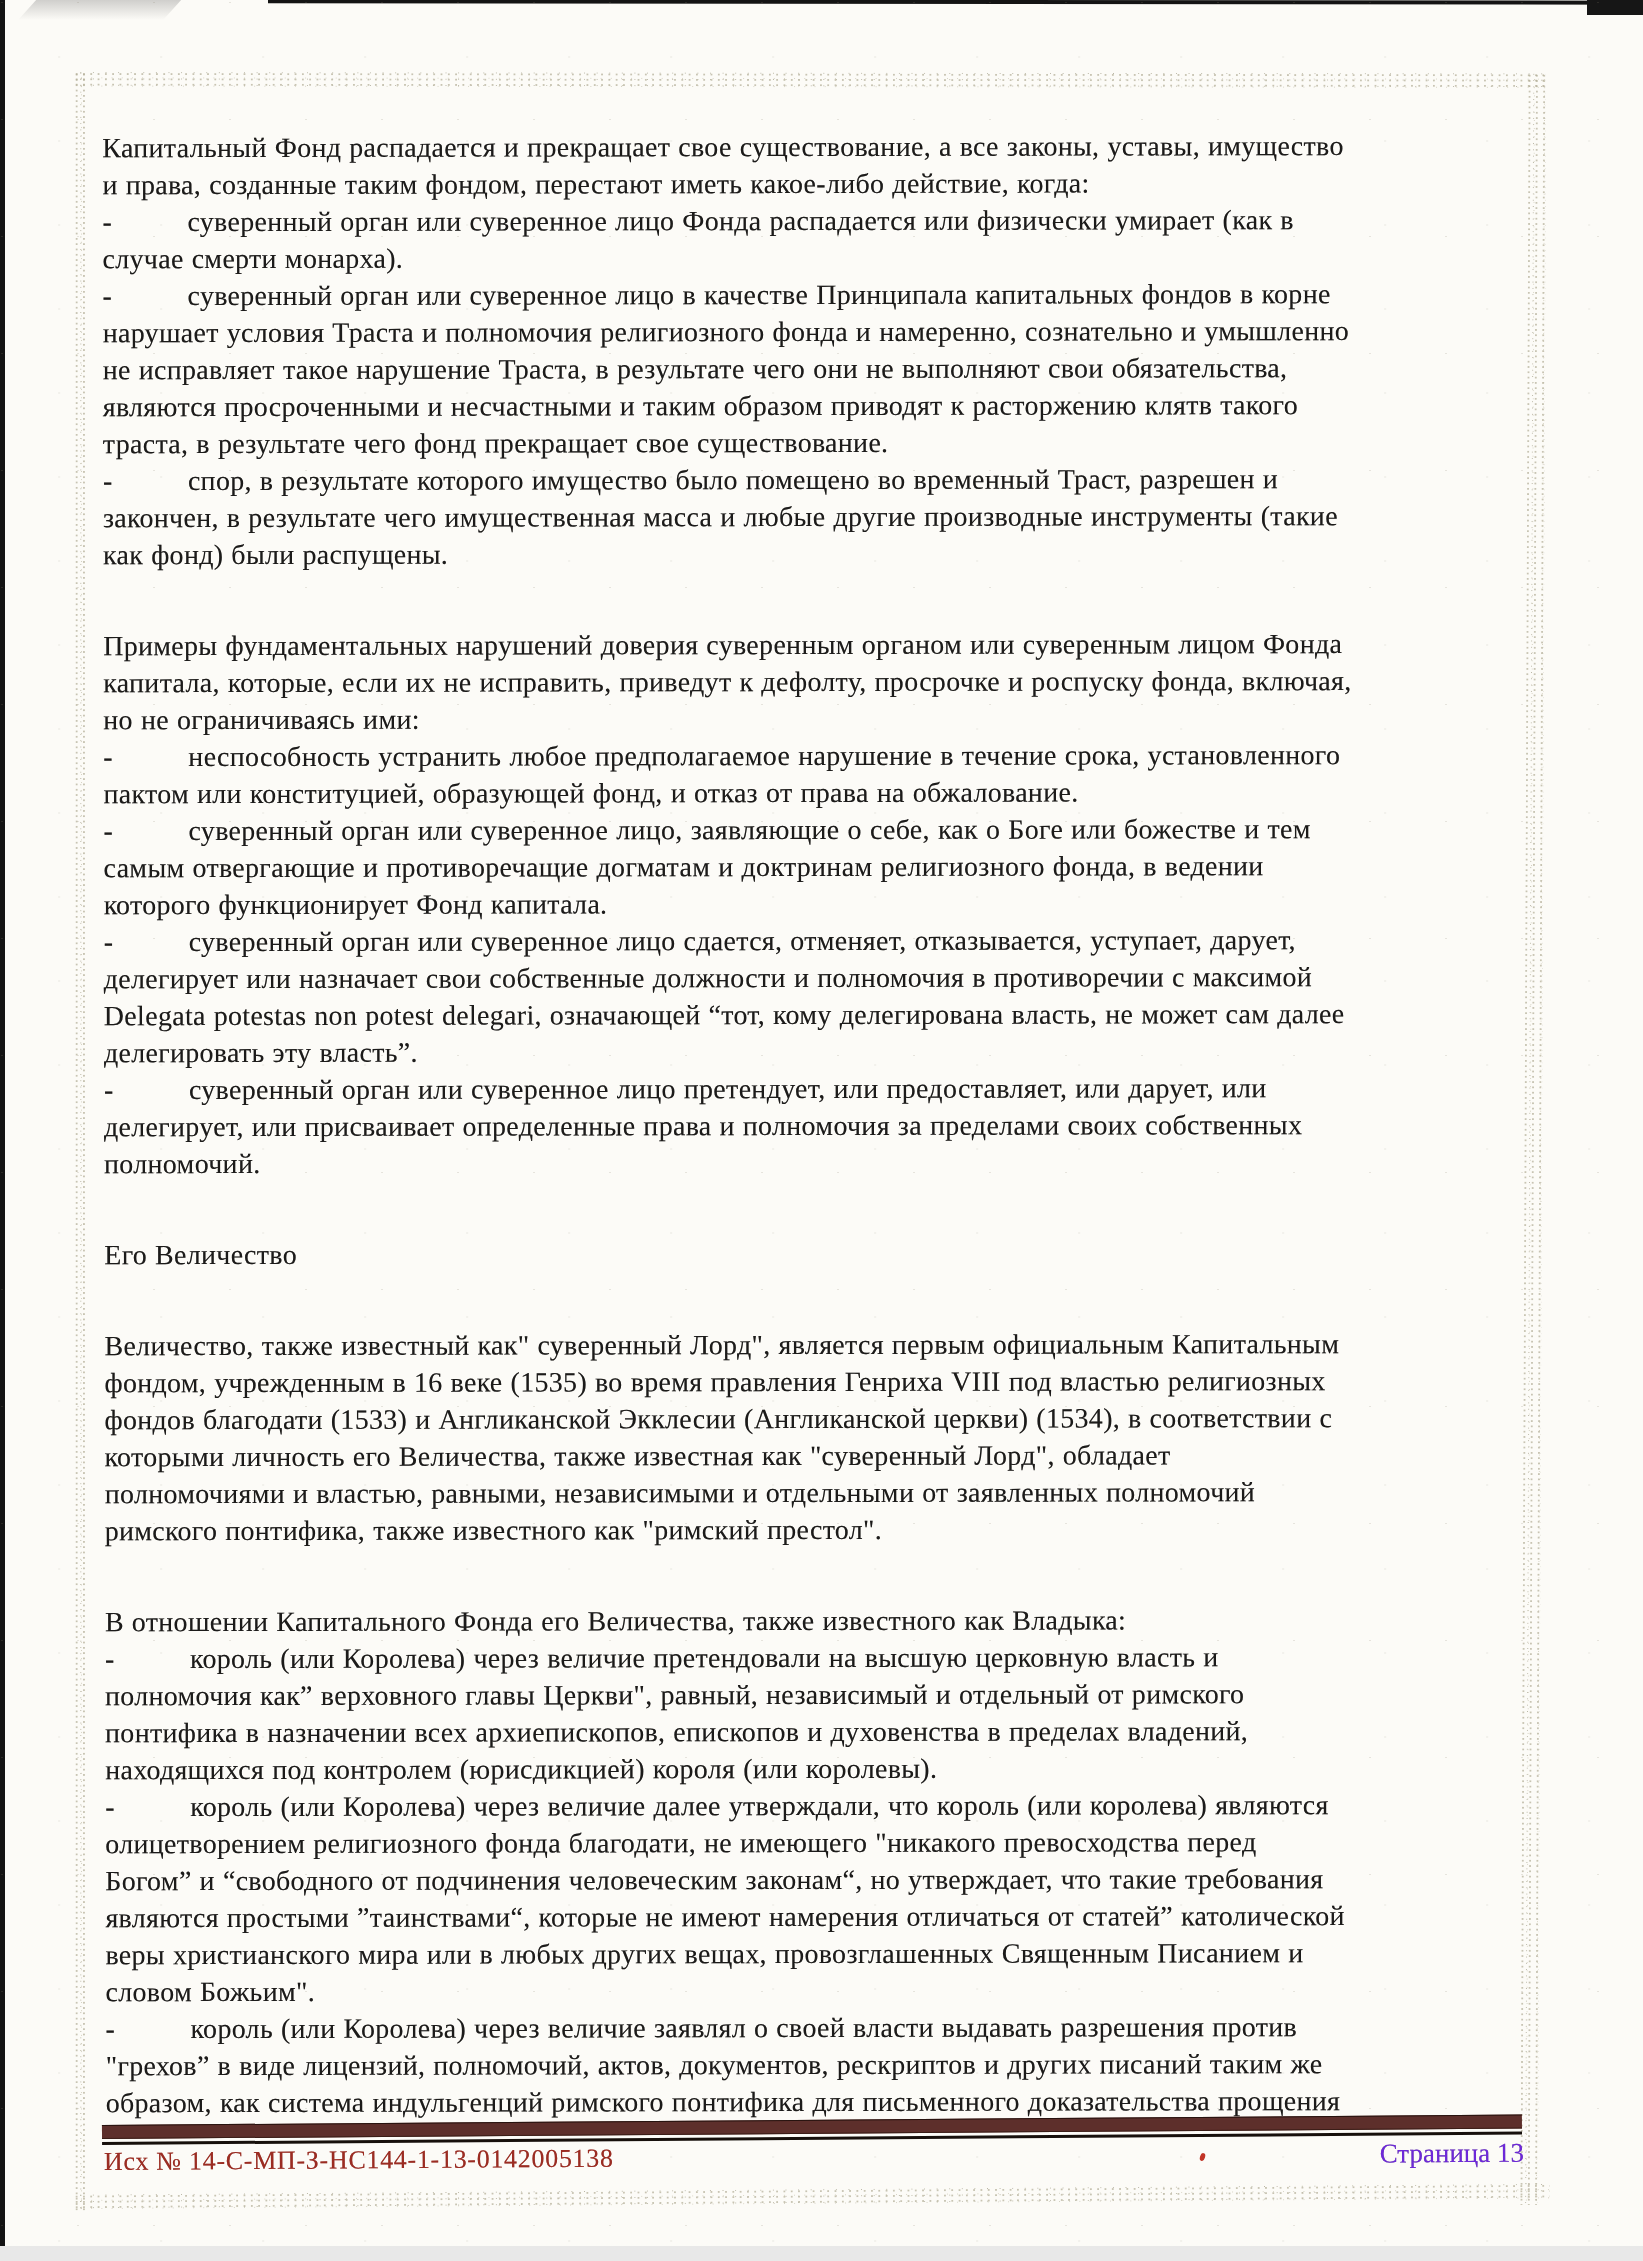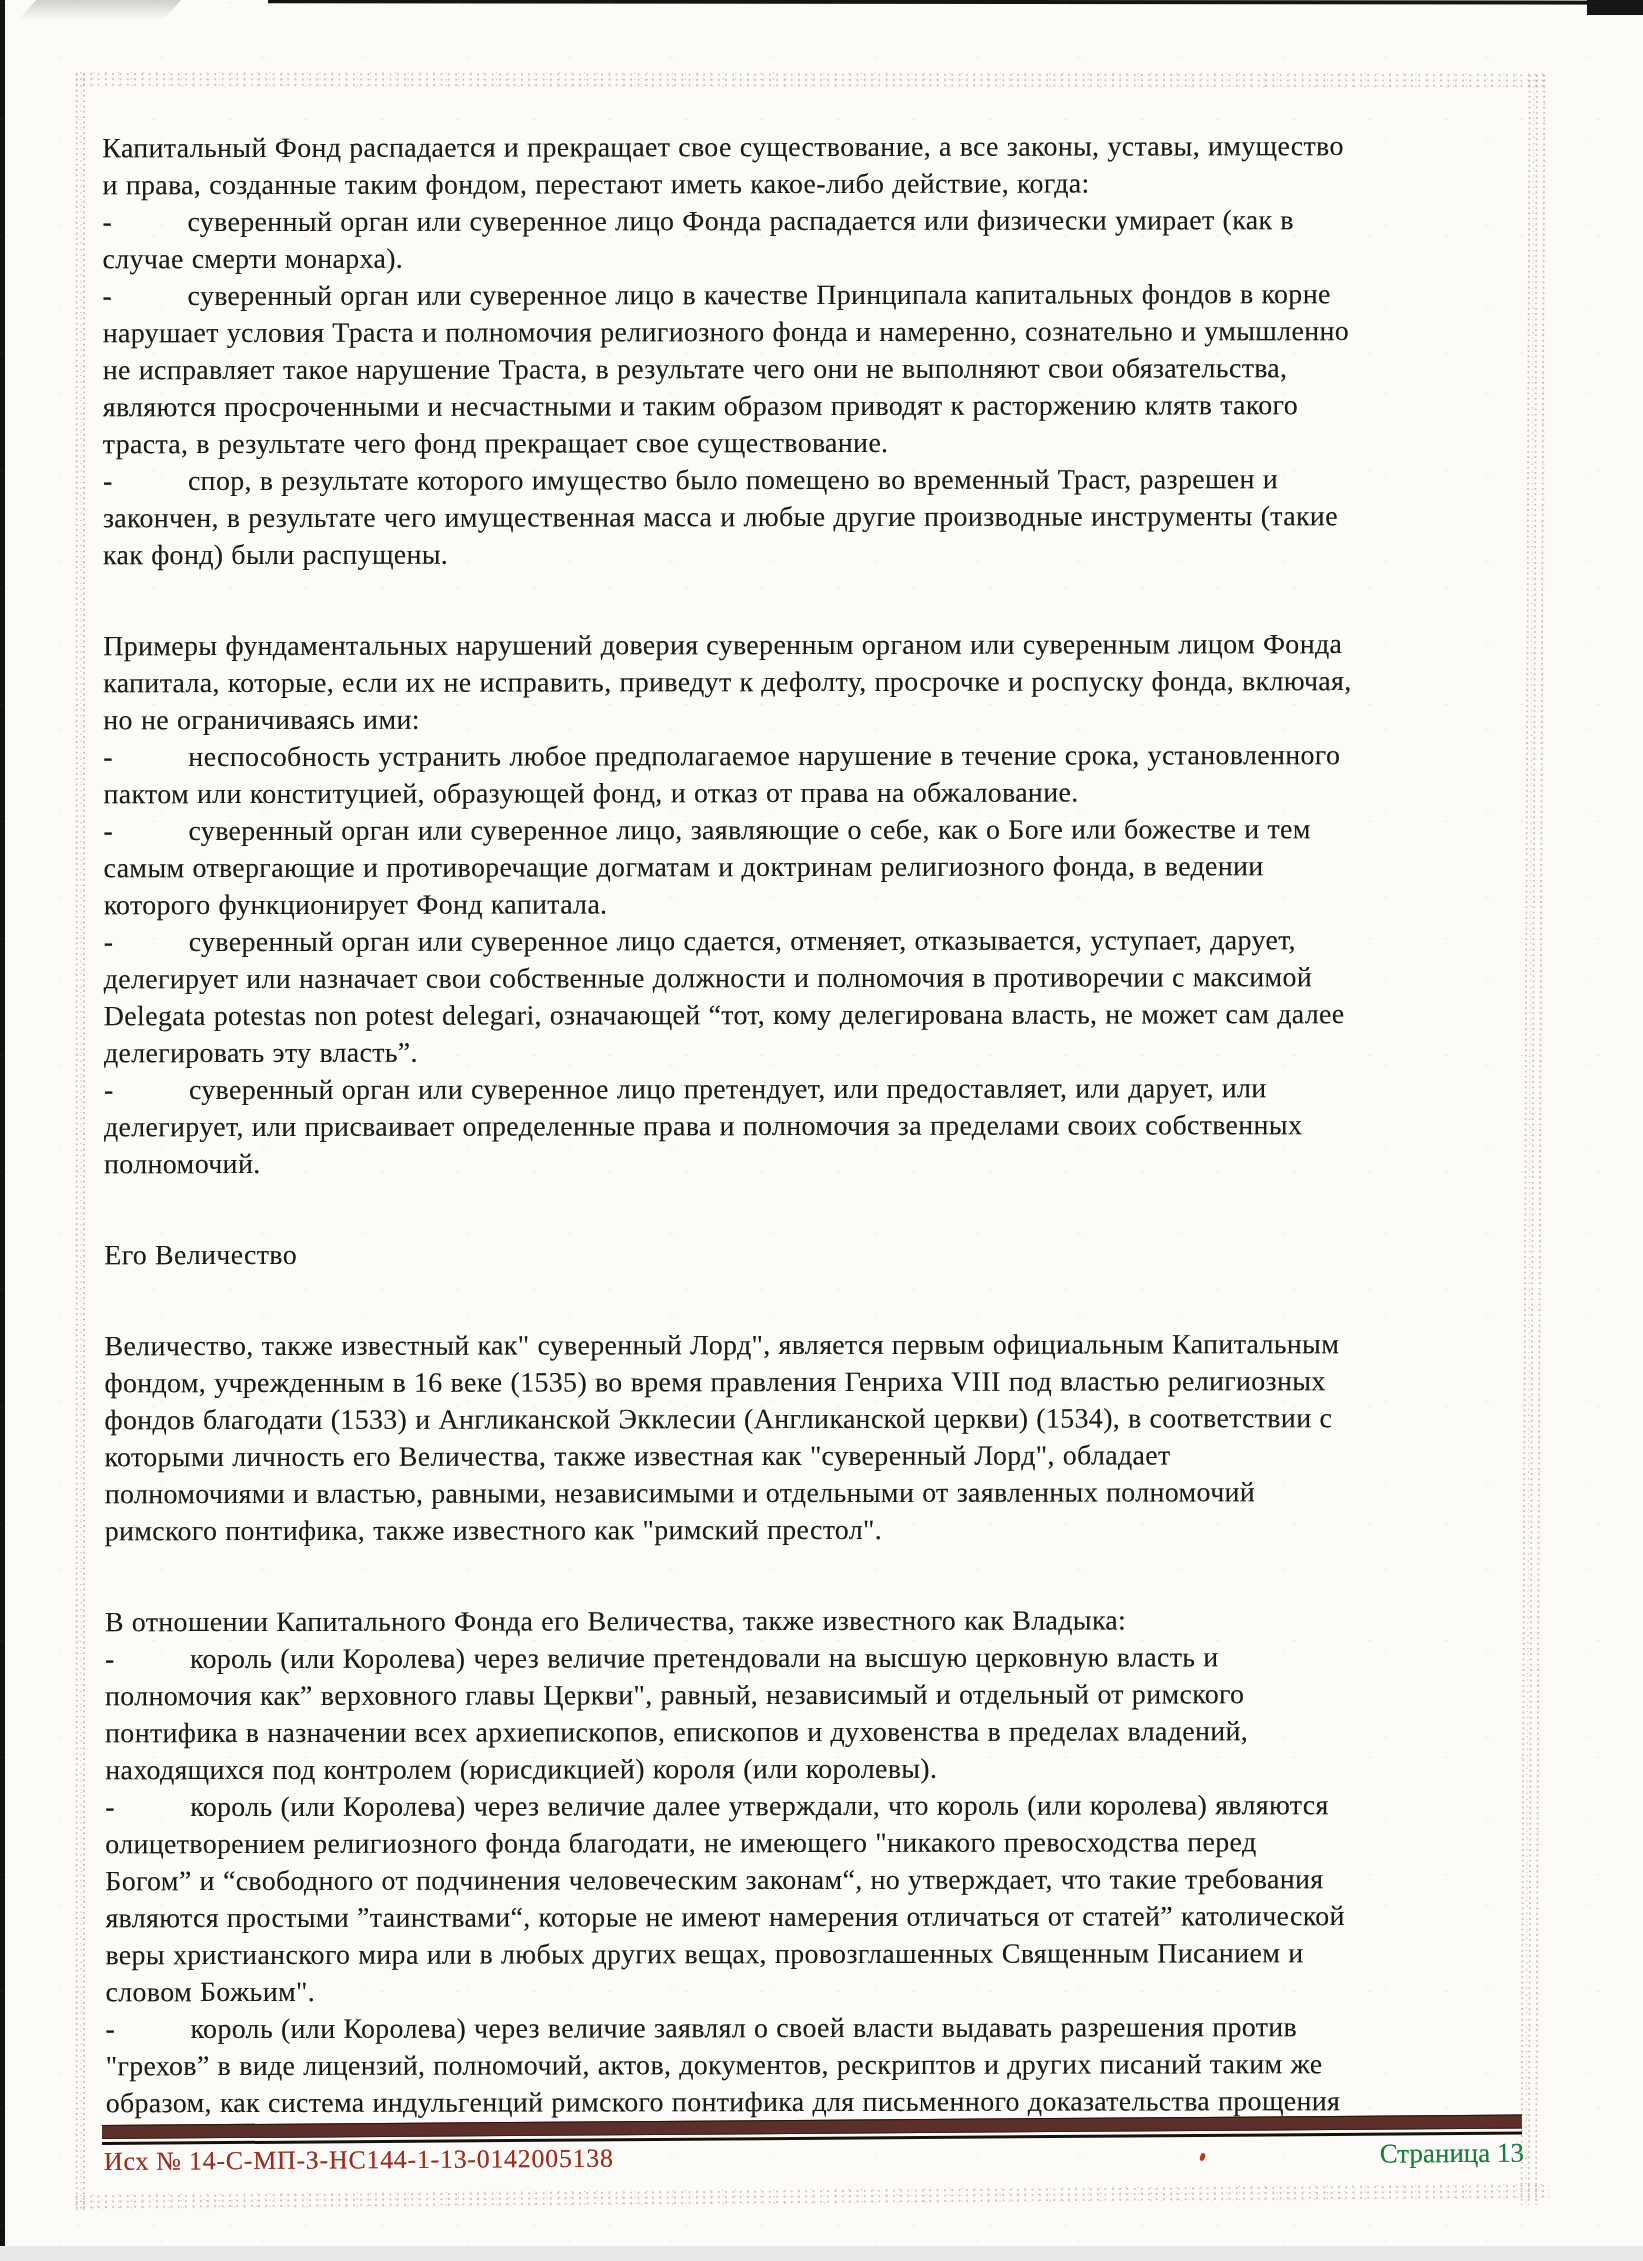--- a/index.html
+++ b/index.html
@@ -55,21 +55,21 @@
     transform:rotate(-0.42deg); transform-origin:left center;
   }
   .rule-bar   { height:12px; background:#5d2f2b; border-top:1.9px solid #27130f; border-bottom:1px solid #3a1d17; }
   .rule-line1 { margin-top:3.4px; height:2.4px; background:#17100c; }
   .footer-row {
     position:absolute; left:104px; top:2147px; width:1420px;
     display:flex; justify-content:space-between; align-items:flex-start;
     transform:rotate(-0.38deg); transform-origin:left center;
   }
   .ref    { font-size:26px; color:#9b2c22; letter-spacing:0.7px; text-shadow:0 0 0.5px rgba(130,30,20,.5); }
-  .pageno { font-size:27px; color:#15803d; text-shadow:0 0 0.5px rgba(20,20,20,.4); }
+  .pageno { font-size:27px; color:#6d28d9; text-shadow:0 0 0.5px rgba(20,20,20,.4); }
   .ink-speck { position:absolute; left:1200px; top:2153px; width:4.8px; height:8.2px;
                background:#c23527; border-radius:50%; transform:rotate(18deg); }
 </style>
 </head>
 <body>
 
 <div class="page">
 
   <div class="edge-left"></div>
   <div class="edge-top"></div>

